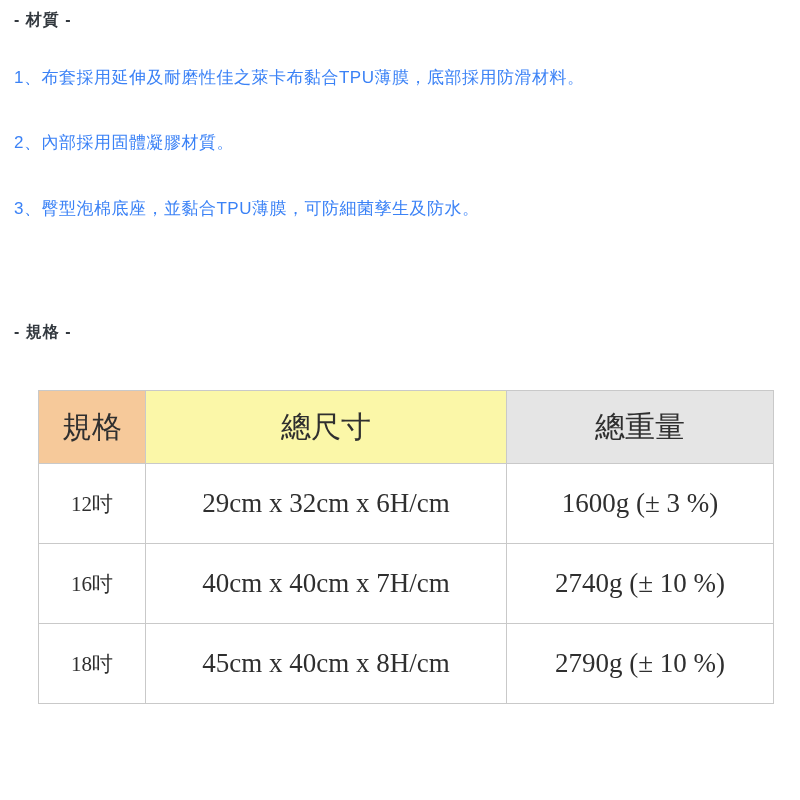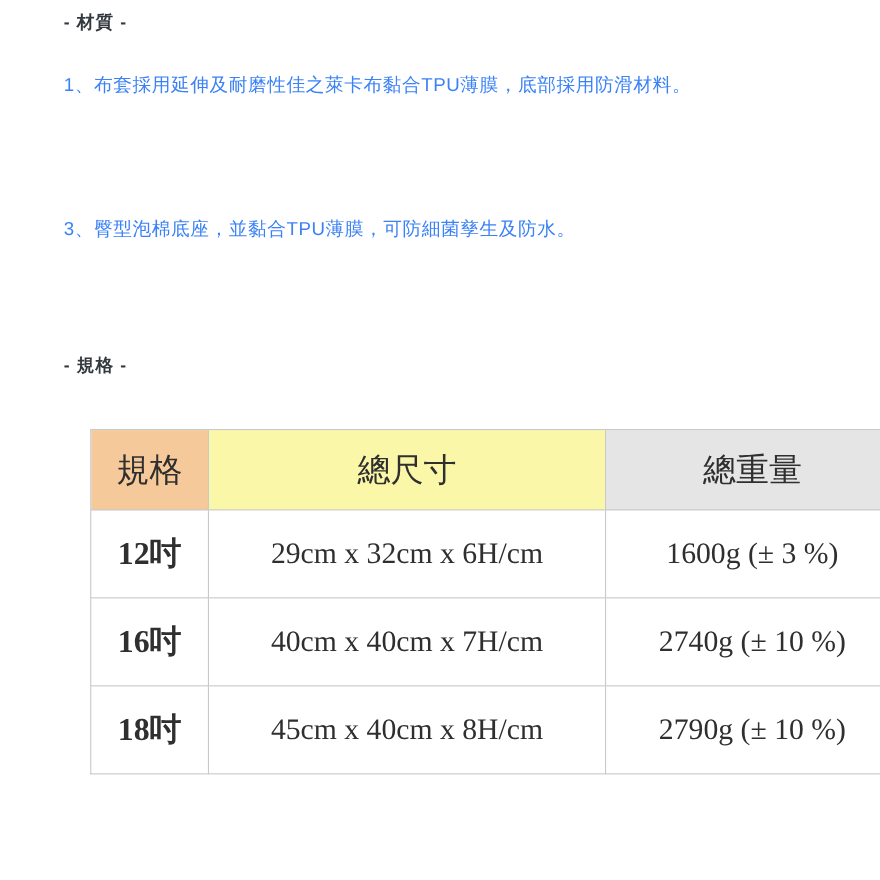--- a/index.html
+++ b/index.html
@@ -13,21 +13,20 @@
     font-family: "Liberation Sans", sans-serif;
     color: #3b3b3b;
     overflow: hidden;
   }
   .page {
     position: relative;
     width: 712px;
     height: 800px;
     box-sizing: border-box;
     padding: 0;
-    margin-left: 44px;
   }
   .section-heading {
     font-size: 16px;
     font-weight: bold;
     color: #33393f;
     letter-spacing: 1px;
   }
   #material-heading {
     position: absolute;
     left: 14px;
@@ -77,36 +76,36 @@
     font-weight: normal;
   }
   .th-spec { background: #f6c99a; width: 104px; }
   .th-size { background: #fbf7a8; width: 358px; }
   .th-weight { background: #e5e5e5; width: 264px; }
   table.spec-table tbody td {
     height: 77px;
     background: #ffffff;
   }
   .cell-spec {
-    font-size: 29px;
-    font-weight: bold;
+    font-size: 21px;
   }
   .cell-size, .cell-weight {
     font-size: 27px;
   }
 </style>
 </head>
 <body>
 
 <div class="page">
 
   <div class="section-heading" id="material-heading">- 材質 -</div>
 
   <div class="bullet-line" id="material-item-0">1、布套採用延伸及耐磨性佳之萊卡布黏合TPU薄膜，底部採用防滑材料。</div>
 
+  <div class="bullet-line" id="material-item-1">2、內部採用固體凝膠材質。</div>
 
   <div class="bullet-line" id="material-item-2">3、臀型泡棉底座，並黏合TPU薄膜，可防細菌孳生及防水。</div>
 
   <div class="section-heading" id="spec-heading">- 規格 -</div>
 
   <div class="spec-table-wrap">
     <table class="spec-table">
       <thead>
         <tr>
           <th class="th-spec">規格</th>

